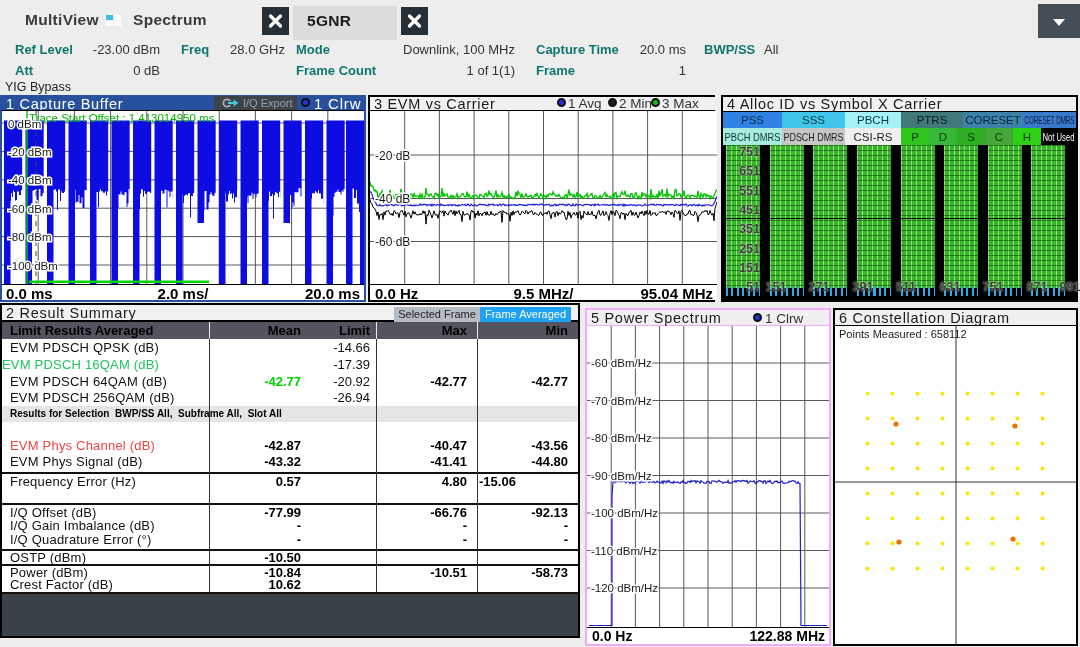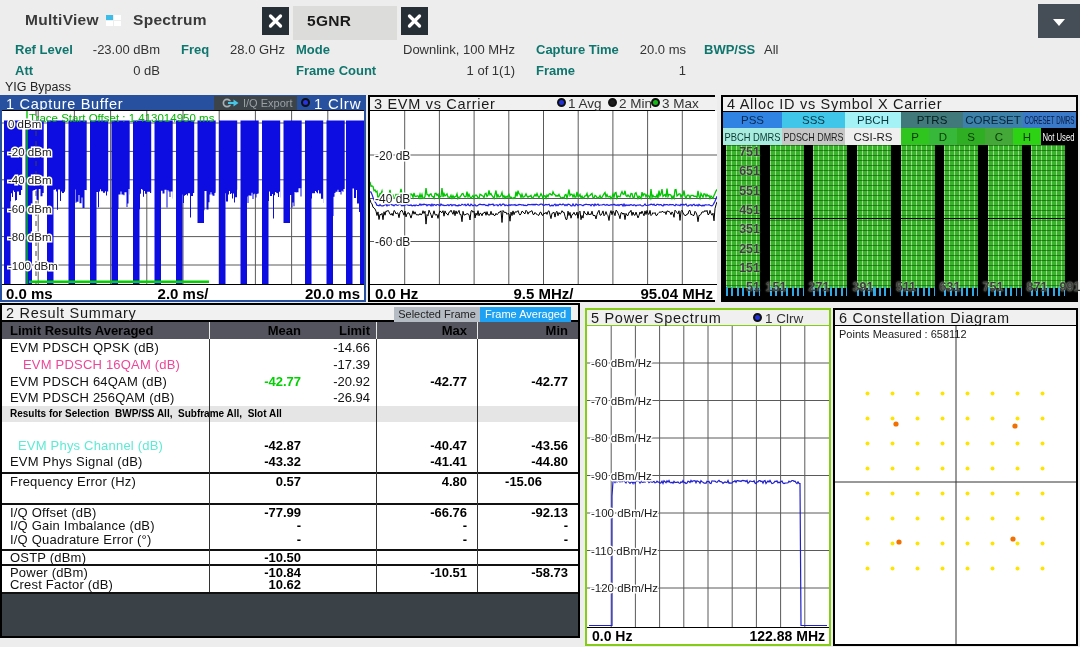--- a/index.html
+++ b/index.html
@@ -195,60 +195,60 @@
     <div style="position:absolute;left:376px;top:19px;width:1px;height:17px;background:#e8e8e8"></div>
     <div style="position:absolute;left:477px;top:19px;width:1px;height:17px;background:#e8e8e8"></div>
     <div style="position:absolute;left:2px;top:36px;width:576px;height:17px;font-size:13px;line-height:17px">
       <span style="position:absolute;left:8px;color:#111;letter-spacing:0.2px">EVM PDSCH QPSK (dB)</span>
       <span style="position:absolute;left:209px;width:90px;text-align:right;font-weight:bold"></span>
       <span style="position:absolute;left:300px;width:68px;text-align:right;color:#111">-14.66</span>
       <span style="position:absolute;left:376px;width:89px;text-align:right;font-weight:bold"></span>
       <span style="position:absolute;left:477px;width:89px;text-align:right;font-weight:bold"></span>
     </div>
     <div style="position:absolute;left:2px;top:53px;width:576px;height:17px;font-size:13px;line-height:17px">
-      <span style="position:absolute;left:21px;color:#ec4899;letter-spacing:0.2px">EVM PDSCH 16QAM (dB)</span>
+      <span style="position:absolute;left:0;color:#22c55e;letter-spacing:0.2px">EVM PDSCH 16QAM (dB)</span>
       <span style="position:absolute;left:209px;width:90px;text-align:right;font-weight:bold"></span>
       <span style="position:absolute;left:300px;width:68px;text-align:right;color:#111">-17.39</span>
       <span style="position:absolute;left:376px;width:89px;text-align:right;font-weight:bold"></span>
       <span style="position:absolute;left:477px;width:89px;text-align:right;font-weight:bold"></span>
     </div>
     <div style="position:absolute;left:2px;top:70px;width:576px;height:17px;font-size:13px;line-height:17px">
       <span style="position:absolute;left:8px;color:#111;letter-spacing:0.2px">EVM PDSCH 64QAM (dB)</span>
       <span style="position:absolute;left:209px;width:90px;text-align:right;font-weight:bold"><span style="color:#00d200">-42.77</span></span>
       <span style="position:absolute;left:300px;width:68px;text-align:right;color:#111">-20.92</span>
       <span style="position:absolute;left:376px;width:89px;text-align:right;font-weight:bold">-42.77</span>
       <span style="position:absolute;left:477px;width:89px;text-align:right;font-weight:bold">-42.77</span>
     </div>
     <div style="position:absolute;left:2px;top:87px;width:576px;height:16px;font-size:13px;line-height:16px">
       <span style="position:absolute;left:8px;color:#111;letter-spacing:0.2px">EVM PDSCH 256QAM (dB)</span>
       <span style="position:absolute;left:209px;width:90px;text-align:right;font-weight:bold"></span>
       <span style="position:absolute;left:300px;width:68px;text-align:right;color:#111">-26.94</span>
       <span style="position:absolute;left:376px;width:89px;text-align:right;font-weight:bold"></span>
       <span style="position:absolute;left:477px;width:89px;text-align:right;font-weight:bold"></span>
     </div>
     <div style="position:absolute;left:2px;top:135px;width:576px;height:16px;font-size:13px;line-height:16px">
-      <span style="position:absolute;left:16px;color:#5eead4;letter-spacing:0.2px">EVM Phys Channel (dB)</span>
+      <span style="position:absolute;left:8px;color:#ef4444;letter-spacing:0.2px">EVM Phys Channel (dB)</span>
       <span style="position:absolute;left:209px;width:90px;text-align:right;font-weight:bold">-42.87</span>
       <span style="position:absolute;left:300px;width:68px;text-align:right;color:#111"></span>
       <span style="position:absolute;left:376px;width:89px;text-align:right;font-weight:bold">-40.47</span>
       <span style="position:absolute;left:477px;width:89px;text-align:right;font-weight:bold">-43.56</span>
     </div>
     <div style="position:absolute;left:2px;top:151px;width:576px;height:16px;font-size:13px;line-height:16px">
       <span style="position:absolute;left:8px;color:#111;letter-spacing:0.2px">EVM Phys Signal (dB)</span>
       <span style="position:absolute;left:209px;width:90px;text-align:right;font-weight:bold">-43.32</span>
       <span style="position:absolute;left:300px;width:68px;text-align:right;color:#111"></span>
       <span style="position:absolute;left:376px;width:89px;text-align:right;font-weight:bold">-41.41</span>
       <span style="position:absolute;left:477px;width:89px;text-align:right;font-weight:bold">-44.80</span>
     </div>
     <div style="position:absolute;left:2px;top:169px;width:576px;height:15px;border-top:2px solid #111;font-size:13px;line-height:15px">
       <span style="position:absolute;left:8px;color:#111;letter-spacing:0.2px">Frequency Error (Hz)</span>
       <span style="position:absolute;left:209px;width:90px;text-align:right;font-weight:bold">0.57</span>
       <span style="position:absolute;left:300px;width:68px;text-align:right;color:#111"></span>
       <span style="position:absolute;left:376px;width:89px;text-align:right;font-weight:bold">4.80</span>
-      <span style="position:absolute;left:477px;width:89px;text-align:center;font-weight:bold">-15.06</span>
+      <span style="position:absolute;left:477px;width:89px;text-align:left;font-weight:bold">-15.06</span>
     </div>
     <div style="position:absolute;left:2px;top:200px;width:576px;height:15px;border-top:2px solid #111;font-size:13px;line-height:15px">
       <span style="position:absolute;left:8px;color:#111;letter-spacing:0.2px">I/Q Offset (dB)</span>
       <span style="position:absolute;left:209px;width:90px;text-align:right;font-weight:bold">-77.99</span>
       <span style="position:absolute;left:300px;width:68px;text-align:right;color:#111"></span>
       <span style="position:absolute;left:376px;width:89px;text-align:right;font-weight:bold">-66.76</span>
       <span style="position:absolute;left:477px;width:89px;text-align:right;font-weight:bold">-92.13</span>
     </div>
     <div style="position:absolute;left:2px;top:215px;width:576px;height:15px;font-size:13px;line-height:15px">
       <span style="position:absolute;left:8px;color:#111;letter-spacing:0.2px">I/Q Gain Imbalance (dB)</span>
@@ -287,21 +287,21 @@
     </div>
     <div style="position:absolute;left:2px;top:103px;width:576px;height:16px;background:#e5e5e5;color:#000;font-weight:bold;font-size:10px;line-height:16px">
       <span style="position:absolute;left:8px">Results for Selection&nbsp; BWP/SS All,&nbsp; Subframe All,&nbsp; Slot All</span>
     </div>
     <div style="position:absolute;left:209px;top:36px;width:1px;height:253px;background:#333"></div>
     <div style="position:absolute;left:376px;top:36px;width:1px;height:253px;background:#333"></div>
     <div style="position:absolute;left:477px;top:36px;width:1px;height:253px;background:#333"></div>
     <div style="position:absolute;left:2px;top:289px;width:576px;height:2px;background:#111"></div>
     <div style="position:absolute;left:2px;top:291px;width:576px;height:42px;background:#3a4147"></div>
   </div>
-<div class="abs" style="left:585px;top:308px;width:246px;height:338px;background:#84cc16">
+<div class="abs" style="left:585px;top:308px;width:246px;height:338px;background:#f0abfc">
     <div class="abs" style="left:2px;top:2px;width:242px;height:15px;background:#f0f0f0"></div>
     <div class="ttl" style="left:6px;top:2px">5 Power Spectrum</div>
     <div class="dot" style="left:168px;top:5px;background:#2130d8"></div>
     <div class="abs" style="left:180px;top:3px;font-size:13.5px;color:#333">1 Clrw</div>
     <svg width="242" height="301" viewBox="0 0 242 301" style="position:absolute;left:2px;top:18px;background:#fff">
       <path d="M24.2 0V301 M48.4 0V301 M72.6 0V301 M96.8 0V301 M121.0 0V301 M145.2 0V301 M169.4 0V301 M193.6 0V301 M217.8 0V301 M0 37H242 M0 74.5H242 M0 112H242 M0 149.5H242 M0 187H242 M0 224.5H242 M0 262H242" stroke="#5a5a5a" stroke-width="1" fill="none"></path>
       <polyline points="2,299.5 25,299.5 25,170 26,155.4 27,154.9 28,156.5 29,154.6 30,156.1 31,155.6 32,154.6 33,156.0 34,154.5 35,155.8 36,154.6 37,154.7 38,155.8 39,157.0 40,154.8 41,155.1 42,156.4 43,157.4 44,156.2 45,155.7 46,157.5 47,154.5 48,157.1 49,155.3 50,154.9 51,154.8 52,155.4 53,157.0 54,155.0 55,156.3 56,156.4 57,155.6 58,156.2 59,154.6 60,154.6 61,155.1 62,156.6 63,155.8 64,155.4 65,156.3 66,155.9 67,155.4 68,156.9 69,156.6 70,155.2 71,156.2 72,156.1 73,157.2 74,156.7 75,155.3 76,157.5 77,154.8 78,155.7 79,156.8 80,154.9 81,156.0 82,154.5 83,156.5 84,156.8 85,156.2 86,157.2 87,155.4 88,156.6 89,156.3 90,156.3 91,155.9 92,157.1 93,157.4 94,155.9 95,156.5 96,154.6 97,156.6 98,156.5 99,157.6 100,157.0 101,155.3 102,155.6 103,156.5 104,154.5 105,155.9 106,154.9 107,154.8 108,154.6 109,156.9 110,154.8 111,155.2 112,155.7 113,157.2 114,154.7 115,155.8 116,156.2 117,157.2 118,157.0 119,157.2 120,155.3 121,155.7 122,155.5 123,157.2 124,157.5 125,154.9 126,155.0 127,155.1 128,155.1 129,156.0 130,156.3 131,155.2 132,154.4 133,155.7 134,155.6 135,156.2 136,157.4 137,156.6 138,156.0 139,156.4 140,156.6 141,154.6 142,157.3 143,156.9 144,157.2 145,157.0 146,155.7 147,155.7 148,154.7 149,156.4 150,154.6 151,154.6 152,155.1 153,154.9 154,155.5 155,154.6 156,154.4 157,154.9 158,154.7 159,155.6 160,154.5 161,157.2 162,156.4 163,154.9 164,155.2 165,155.5 166,155.6 167,154.8 168,157.1 169,157.6 170,155.9 171,155.9 172,154.7 173,154.7 174,155.5 175,155.2 176,157.1 177,154.9 178,154.5 179,157.4 180,156.1 181,154.9 182,156.1 183,154.5 184,156.1 185,157.5 186,157.2 187,156.6 188,155.2 189,155.6 190,154.9 191,156.9 192,156.1 193,156.9 194,155.5 195,155.1 196,157.0 197,157.6 198,157.1 199,157.0 200,157.0 201,156.8 202,155.1 203,156.1 204,155.5 205,154.5 206,154.5 207,155.3 208,155.2 209,156.6 210,157.5 211,155.8 212,157.4 213,157.6 214,299.5 240,299.5" fill="none" stroke="#2020cc" stroke-width="1.2"></polyline>
       <text x="4" y="41" font-family="Liberation Sans, sans-serif" font-size="11.5" fill="#1a1a1a" stroke="#ffffff" stroke-width="3" paint-order="stroke">-60 dBm/Hz</text>
       <text x="4" y="78.5" font-family="Liberation Sans, sans-serif" font-size="11.5" fill="#1a1a1a" stroke="#ffffff" stroke-width="3" paint-order="stroke">-70 dBm/Hz</text>
       <text x="4" y="116" font-family="Liberation Sans, sans-serif" font-size="11.5" fill="#1a1a1a" stroke="#ffffff" stroke-width="3" paint-order="stroke">-80 dBm/Hz</text>

